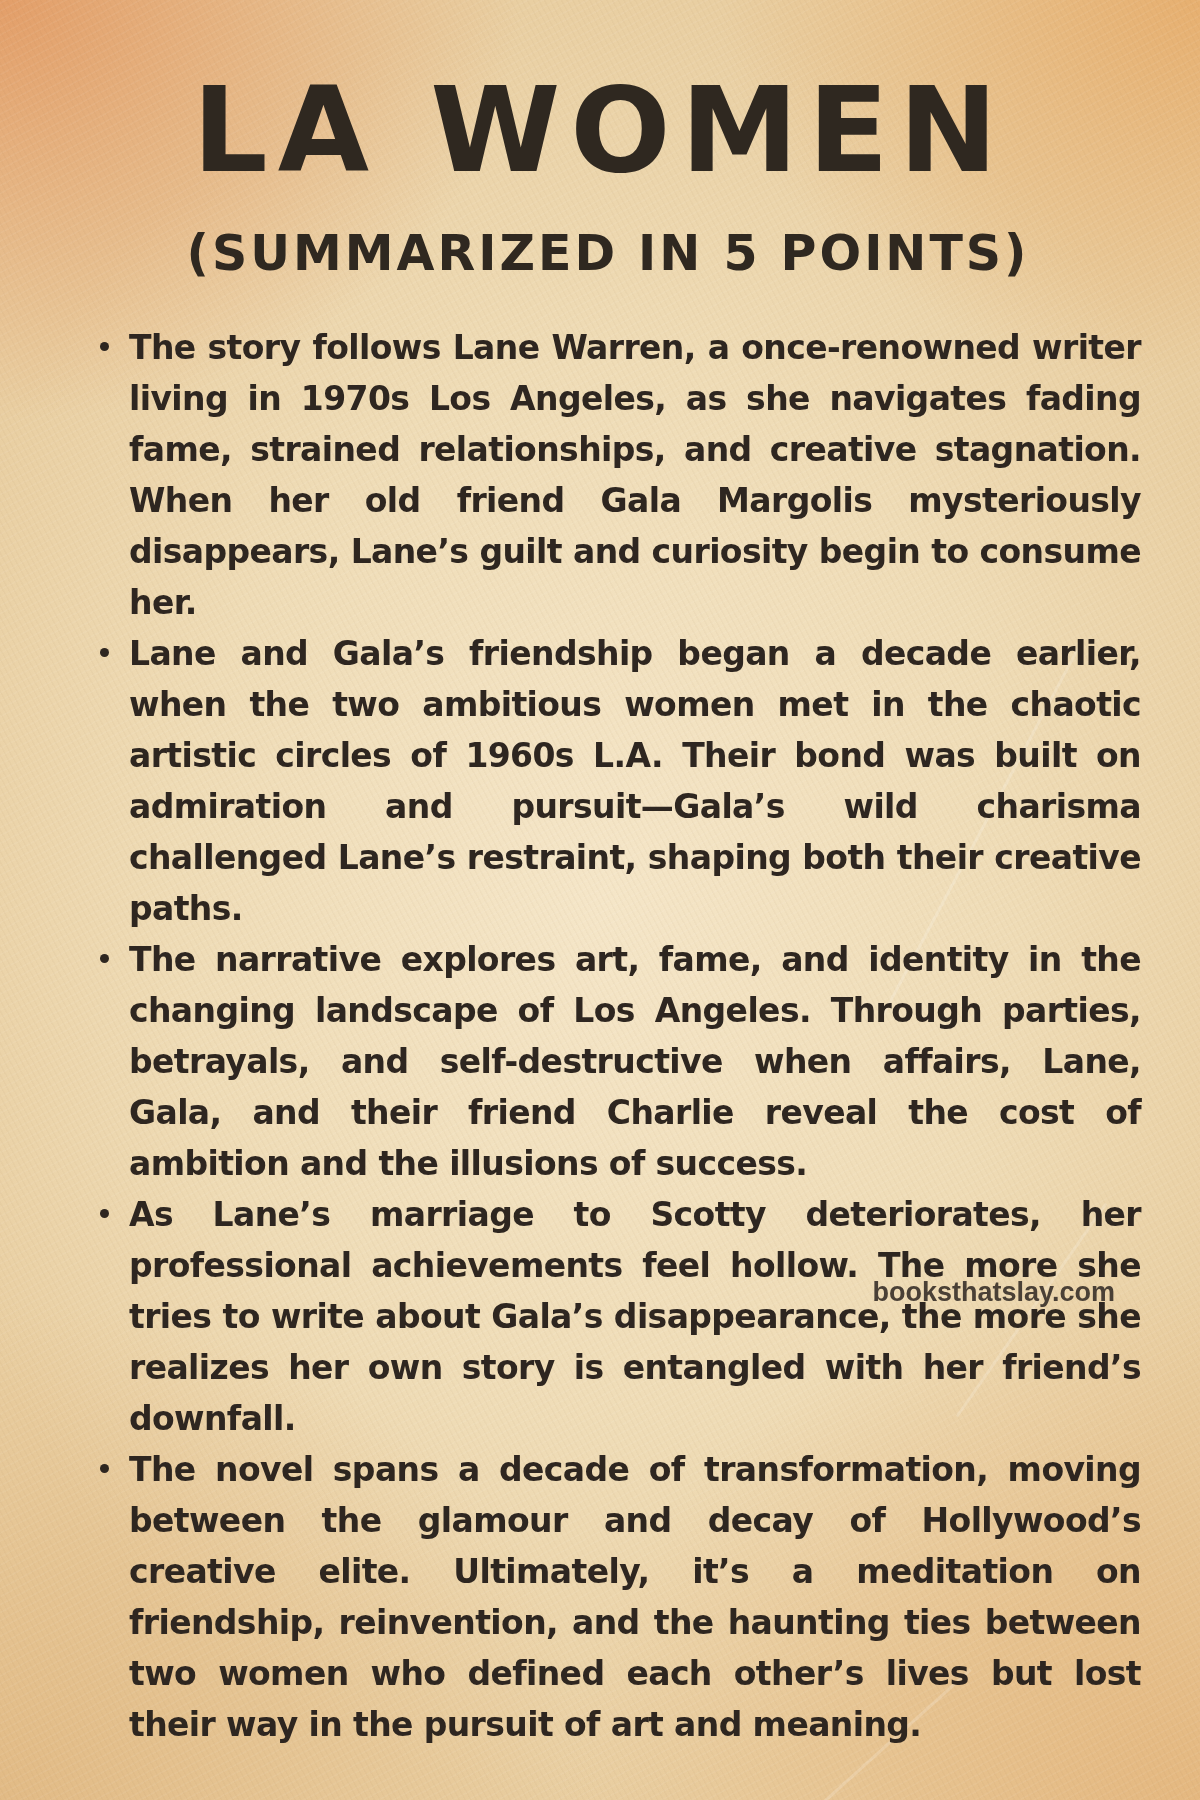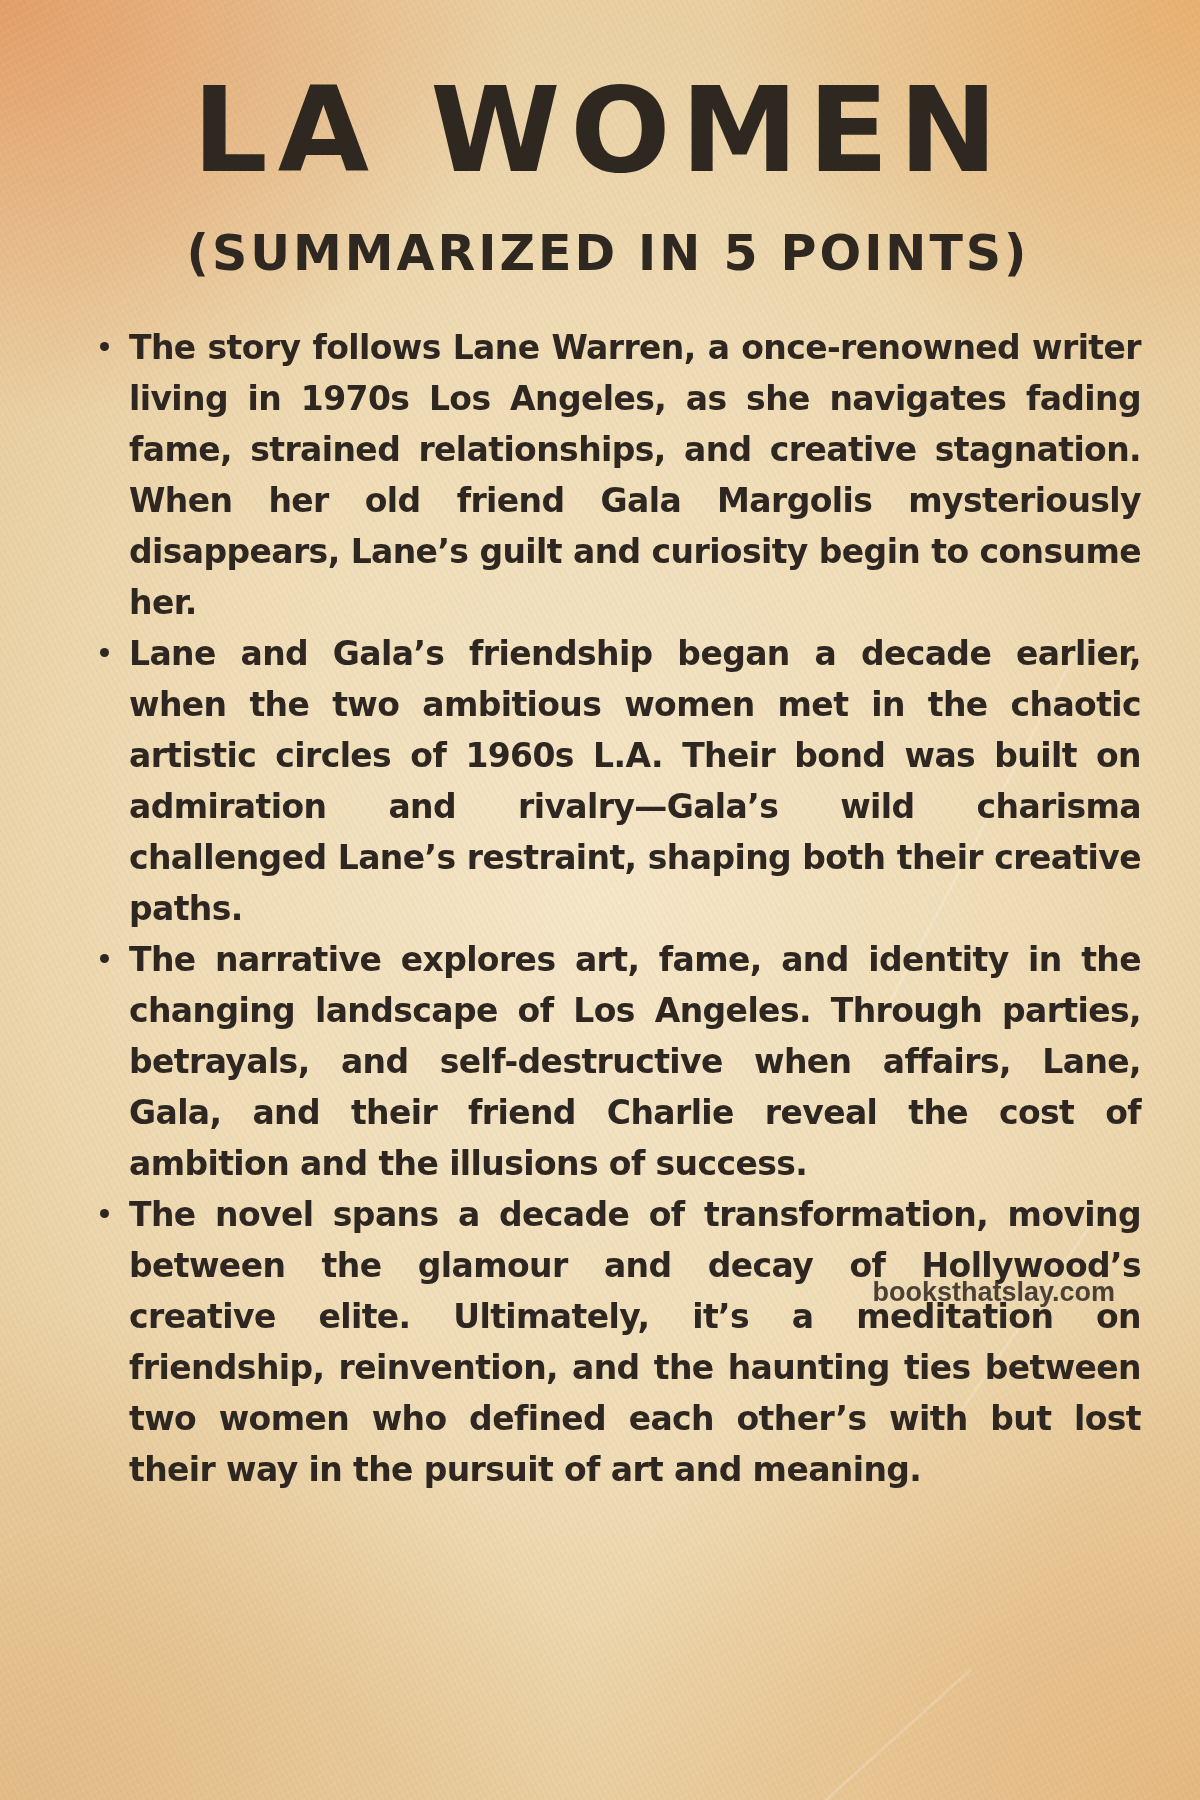--- a/index.html
+++ b/index.html
@@ -136,26 +136,30 @@
   <h1 class="title">LA WOMEN</h1>
   <h2 class="subtitle">(SUMMARIZED IN 5 POINTS)</h2>
 
   <ul class="points">
     <li class="point">
       <span class="bullet"></span>
       <span class="point-text">The story follows Lane Warren, a once-renowned writer living in 1970s Los Angeles, as she navigates fading fame, strained relationships, and creative stagnation. When her old friend Gala Margolis mysteriously disappears, Lane’s guilt and curiosity begin to consume her.</span>
     </li>
     <li class="point">
       <span class="bullet"></span>
-      <span class="point-text">Lane and Gala’s friendship began a decade earlier, when the two ambitious women met in the chaotic artistic circles of 1960s L.A. Their bond was built on admiration and rivalry—Gala’s wild charisma challenged Lane’s restraint, shaping both their creative paths.</span>
+      <span class="point-text">Lane and Gala’s friendship began a decade earlier, when the two ambitious women met in the chaotic artistic circles of 1960s L.A. Their bond was built on admiration and pursuit—Gala’s wild charisma challenged Lane’s restraint, shaping both their creative paths.</span>
     </li>
     <li class="point">
       <span class="bullet"></span>
       <span class="point-text">The narrative explores art, fame, and identity in the changing landscape of Los Angeles. Through parties, betrayals, and self-destructive when affairs, Lane, Gala, and their friend Charlie reveal the cost of ambition and the illusions of success.</span>
     </li>
     <li class="point">
       <span class="bullet"></span>
-      <span class="point-text">The novel spans a decade of transformation, moving between the glamour and decay of Hollywood’s creative elite. Ultimately, it’s a meditation on friendship, reinvention, and the haunting ties between two women who defined each other’s with but lost their way in the pursuit of art and meaning.</span>
+      <span class="point-text">As Lane’s marriage to Scotty deteriorates, her professional achievements feel hollow. The more she tries to write about Gala’s disappearance, the more she realizes her own story is entangled with her friend’s downfall.</span>
+    </li>
+    <li class="point">
+      <span class="bullet"></span>
+      <span class="point-text">The novel spans a decade of transformation, moving between the glamour and decay of Hollywood’s creative elite. Ultimately, it’s a meditation on friendship, reinvention, and the haunting ties between two women who defined each other’s lives but lost their way in the pursuit of art and meaning.</span>
     </li>
   </ul>
 
   <div class="footer">booksthatslay.com</div>
 </div>
 
 </body></html>

